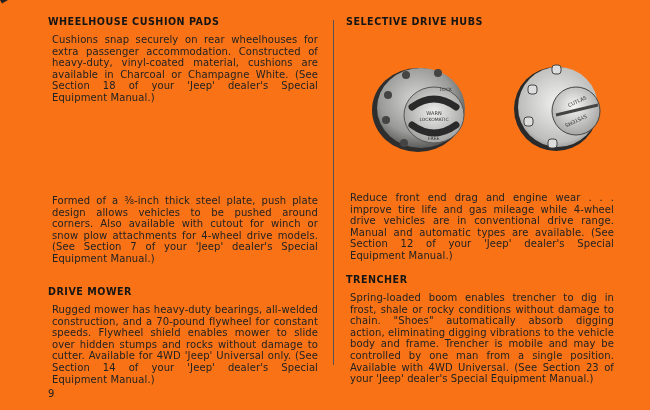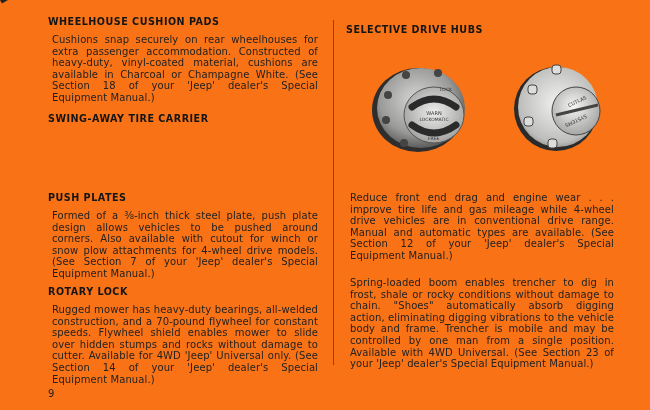--- a/index.html
+++ b/index.html
@@ -89,38 +89,36 @@
 <div class="page">
   <div class="corner-mark"></div>
 
   <div class="col-left">
     <div class="section" style="top:0px;">
       <h2>WHEELHOUSE CUSHION PADS</h2>
       <p>Cushions snap securely on rear wheelhouses for extra passenger accommodation. Constructed of heavy-duty, vinyl-coated material, cushions are available in Charcoal or Champagne White. (See Section 18 of your 'Jeep' dealer's Special Equipment Manual.)</p>
     </div>
 
     <div class="section" style="top:97px;">
-      <h2>SWING-AWAY TIRE CARRIER</h2>
     </div>
 
     <div class="section" style="top:176px;">
-      <h2>PUSH PLATES</h2>
       <p>Formed of a ⅜-inch thick steel plate, push plate design allows vehicles to be pushed around corners. Also available with cutout for winch or snow plow attachments for 4-wheel drive models. (See Section 7 of your 'Jeep' dealer's Special Equipment Manual.)</p>
     </div>
 
     <div class="section" style="top:270px;">
-      <h2>ROTARY LOCK</h2>
+      <h2>DRIVE MOWER</h2>
       <p>Rugged mower has heavy-duty bearings, all-welded construction, and a 70-pound flywheel for constant speeds. Flywheel shield enables mower to slide over hidden stumps and rocks without damage to cutter. Available for 4WD 'Jeep' Universal only. (See Section 14 of your 'Jeep' dealer's Special Equipment Manual.)</p>
     </div>
   </div>
 
   <div class="divider"></div>
 
   <div class="col-right">
-    <div class="section" style="top:0px;margin-top:8px;">
+    <div class="section" style="top:0px;">
       <h2>SELECTIVE DRIVE HUBS</h2>
     </div>
 
     <div class="hub" style="left:20px; top:40px;">
       <svg width="110" height="100" viewBox="0 0 110 100">
         <defs>
           <radialGradient id="g1" cx="0.45" cy="0.4" r="0.7">
             <stop offset="0" stop-color="#d8d8d6"></stop>
             <stop offset="0.6" stop-color="#9a9a98"></stop>
             <stop offset="1" stop-color="#3a3a3a"></stop>
@@ -171,18 +169,19 @@
         <text x="68" y="44" font-size="5" text-anchor="middle" fill="#333" font-family="DejaVu Sans, sans-serif" transform="rotate(-25 68 44)">CUTLAS</text>
         <text x="66" y="64" font-size="5" text-anchor="middle" fill="#333" font-family="DejaVu Sans, sans-serif" transform="rotate(155 66 62)">SYSTEMS</text>
       </svg>
     </div>
 
     <div class="section" style="top:173px;">
       <p>Reduce front end drag and engine wear . . . improve tire life and gas mileage while 4-wheel drive vehicles are in conventional drive range. Manual and automatic types are available. (See Section 12 of your 'Jeep' dealer's Special Equipment Manual.)</p>
     </div>
 
     <div class="section" style="top:258px;">
+      <h2>TRENCHER</h2>
       <p>Spring-loaded boom enables trencher to dig in frost, shale or rocky conditions without damage to chain. "Shoes" automatically absorb digging action, eliminating digging vibrations to the vehicle body and frame. Trencher is mobile and may be controlled by one man from a single position. Available with 4WD Universal. (See Section 23 of your 'Jeep' dealer's Special Equipment Manual.)</p>
     </div>
   </div>
 
   <div class="page-number">9</div>
 </div>
 
 </body></html>

